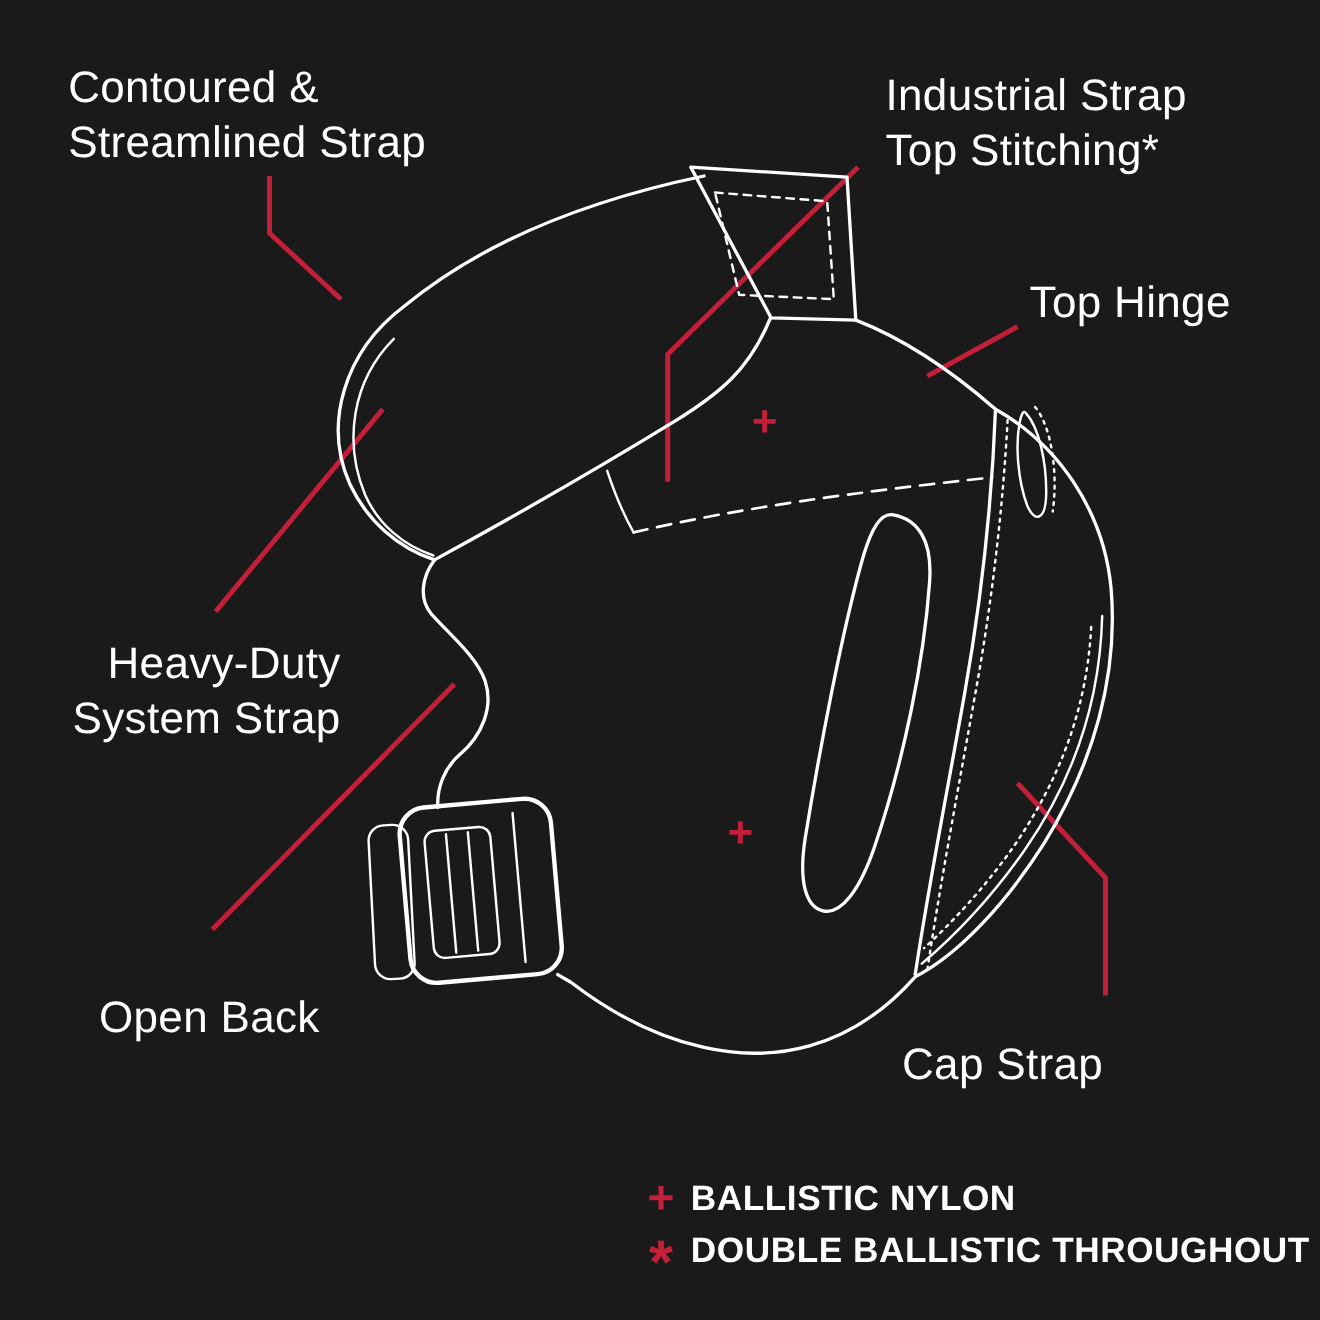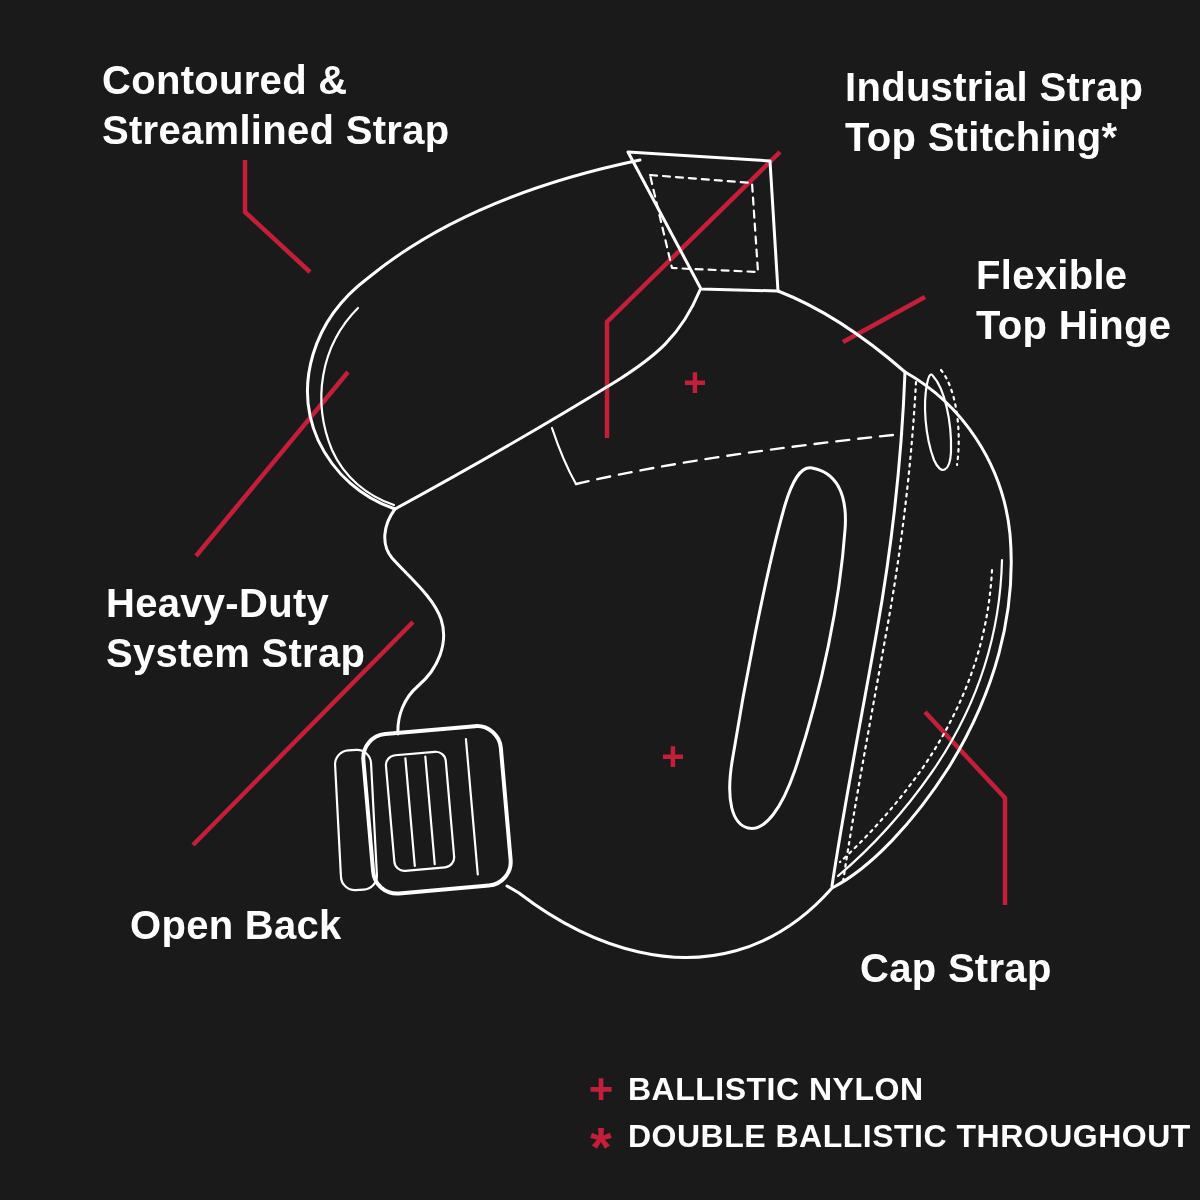--- a/index.html
+++ b/index.html
@@ -29,26 +29,25 @@
     fill: var(--accent, #c41f39);
     font-family:"Liberation Sans",sans-serif;
     font-weight:bold;
     font-size:40px;
   }
 
   
   .label {
     position:absolute;
     color: var(--text, #ffffff);
-    font-weight:bold;
+    font-weight:normal;
     font-size:40px;
     line-height:1.25;
     letter-spacing:0.3px;
     white-space:nowrap;
-    margin-left:40px;
   }
   .label .line { display:block; }
 
   
   .legend { position:absolute; left:586px; top:1072px; }
   .legend-row { display:flex; align-items:center; height:34px; margin-bottom:13px; gap:12px; }
   .legend-symbol {
     color: var(--accent, #c41f39);
     font-weight:bold;
     width:30px;
@@ -130,25 +129,24 @@
     <span class="line">Contoured &amp;</span>
     <span class="line">Streamlined Strap</span>
   </div>
 
   <div class="label" style="left:805px; top:62px;">
     <span class="line">Industrial Strap</span>
     <span class="line">Top Stitching*</span>
   </div>
 
   <div class="label" style="left:936px; top:250px;">
-    <span class="line">Flexible</span>
     <span class="line">Top Hinge</span>
   </div>
 
-  <div class="label" style="left:66px; top:578px;">
+  <div class="label" style="left:66px; top:578px;text-align:right;">
     <span class="line">Heavy-Duty</span>
     <span class="line">System Strap</span>
   </div>
 
   <div class="label" style="left:90px; top:900px;">
     <span class="line">Open Back</span>
   </div>
 
   <div class="label" style="left:820px; top:943px;">
     <span class="line">Cap Strap</span>

